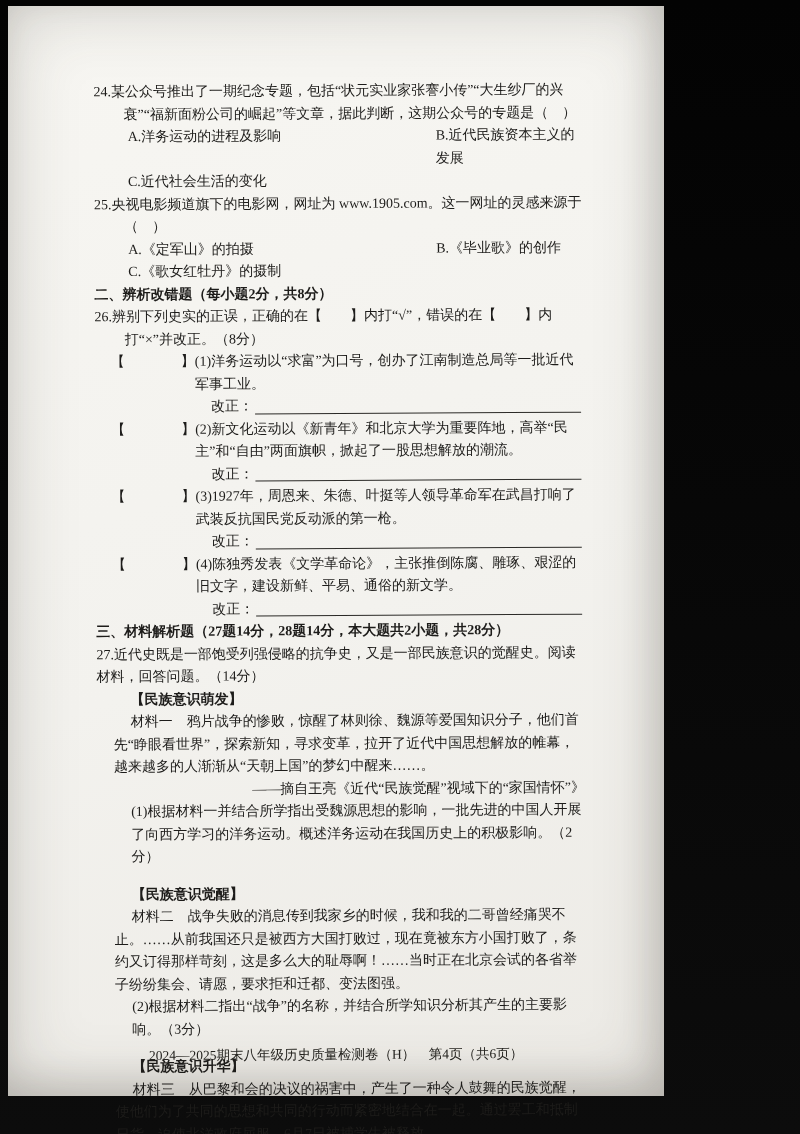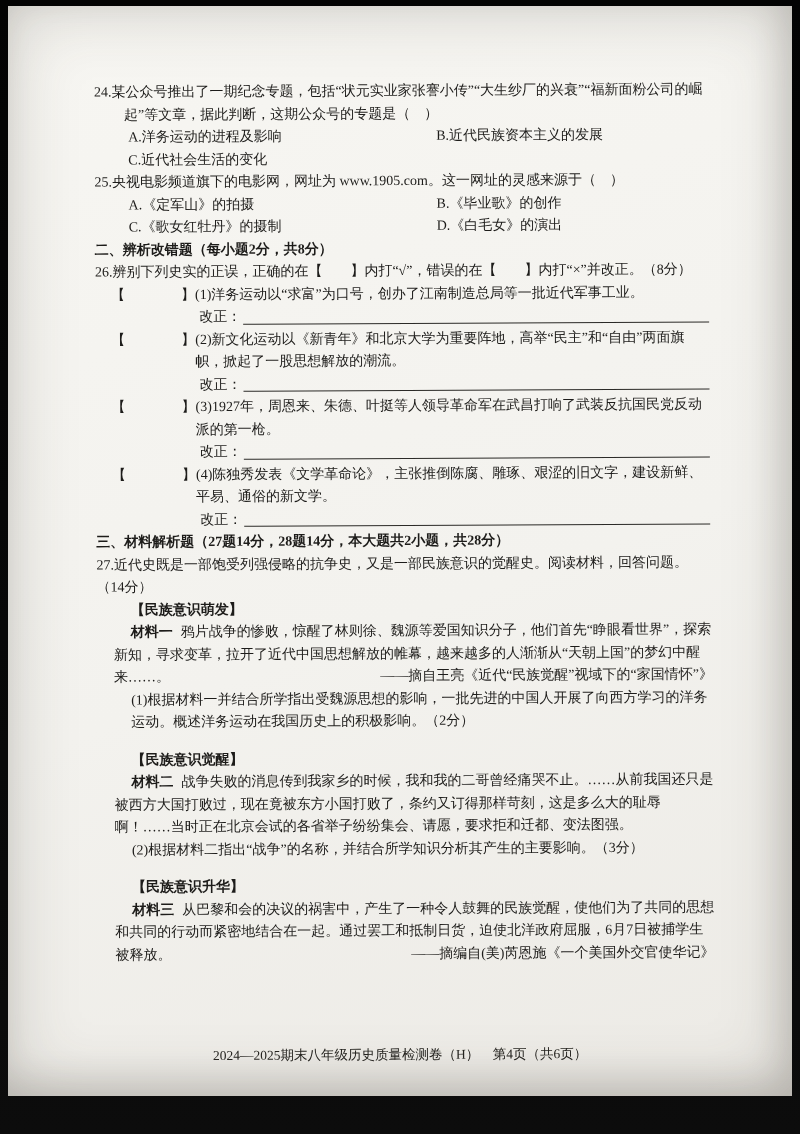--- a/index.html
+++ b/index.html
@@ -1,37 +1,37 @@
 <!DOCTYPE html>
 <html><head>
 <meta charset="utf-8">
 <style>
   * { margin:0; padding:0; box-sizing:border-box; }
   html,body { width:800px; height:1134px; overflow:hidden; }
   body { background:#050505; position:relative;
          font-family:"Liberation Serif","DejaVu Serif",serif; }
   .stage { position:absolute; inset:0; background:linear-gradient(180deg,#030303,#0c0c0c); }
-  .paper { position:absolute; left:8px; top:6px; width:784px; height:1090px;
+  .paper { position:absolute; left:8px; top:6px; width:656px; height:1090px;
            background:linear-gradient(160deg,#f7f6f2 0%,#f3f2ee 55%,#eceae5 100%);
            box-shadow: inset 0 0 70px rgba(60,55,45,.22), inset -10px -14px 34px rgba(40,35,25,.14); padding-left: 44px; }
   .content { position:absolute; left:0; top:0; right:0; padding:74px 80px 0 88px;
              font-size:14px; line-height:22.5px; color:#1d1c1a;
              transform:rotate(-0.3deg); transform-origin:50% 50%; }
   .hang { padding-left:30px; text-indent:-30px; }
   .opts { margin-left:34px; display:grid; grid-template-columns:308px auto; }
   .sec { font-weight:700; }
   .bx-item { display:flex; margin-left:16px; }
   .bracket { flex:0 0 auto; white-space:pre; }
   .bx-text { flex:1; }
   .corr { display:flex; margin-left:104px; align-items:flex-end; }
-  .corr-label { flex:0 0 auto; }
+  .corr-label { flex:0 0 auto;margin-left:12px; }
   .corr-fill { flex:1; border-bottom:1px solid #2b2a27; margin:0 2px 4px 2px; height:14px; }
   .tag { font-weight:700; margin-left:34px; }
   .material { margin-left:17px; text-indent:17px; display:flow-root; }
-  .mlabel { font-weight:700; margin-right:8px; }
+  .mlabel { font-weight:400; margin-right:14px; }
   .msource { float:right; text-indent:0; }
   .subq { margin-left:34px; }
   .mt16 { margin-top:15px; }
   .footer { position:absolute; left:0; right:0; bottom:32px; text-align:center;
             font-size:13.5px; color:#24231f; transform:rotate(-0.3deg); }
 </style>
 </head>
 <body>
 
 <div class="stage">
@@ -43,21 +43,20 @@
         <div>A.洋务运动的进程及影响</div>
         <div>B.近代民族资本主义的发展</div>
         <div>C.近代社会生活的变化</div>
       </div>
 
       <div class="hang">25.央视电影频道旗下的电影网，网址为 www.1905.com。这一网址的灵感来源于（　）</div>
       <div class="opts">
         <div>A.《定军山》的拍摄</div>
         <div>B.《毕业歌》的创作</div>
         <div>C.《歌女红牡丹》的摄制</div>
-        <div>D.《白毛女》的演出</div>
       </div>
 
       <div class="sec">二、辨析改错题（每小题2分，共8分）</div>
       <div class="hang">26.辨别下列史实的正误，正确的在【　　】内打“√”，错误的在【　　】内打“×”并改正。（8分）</div>
 
       <div class="bx-item">
         <span class="bracket">【　　　　】</span>
         <div class="bx-text">(1)洋务运动以“求富”为口号，创办了江南制造总局等一批近代军事工业。</div>
       </div>
       <div class="corr">

